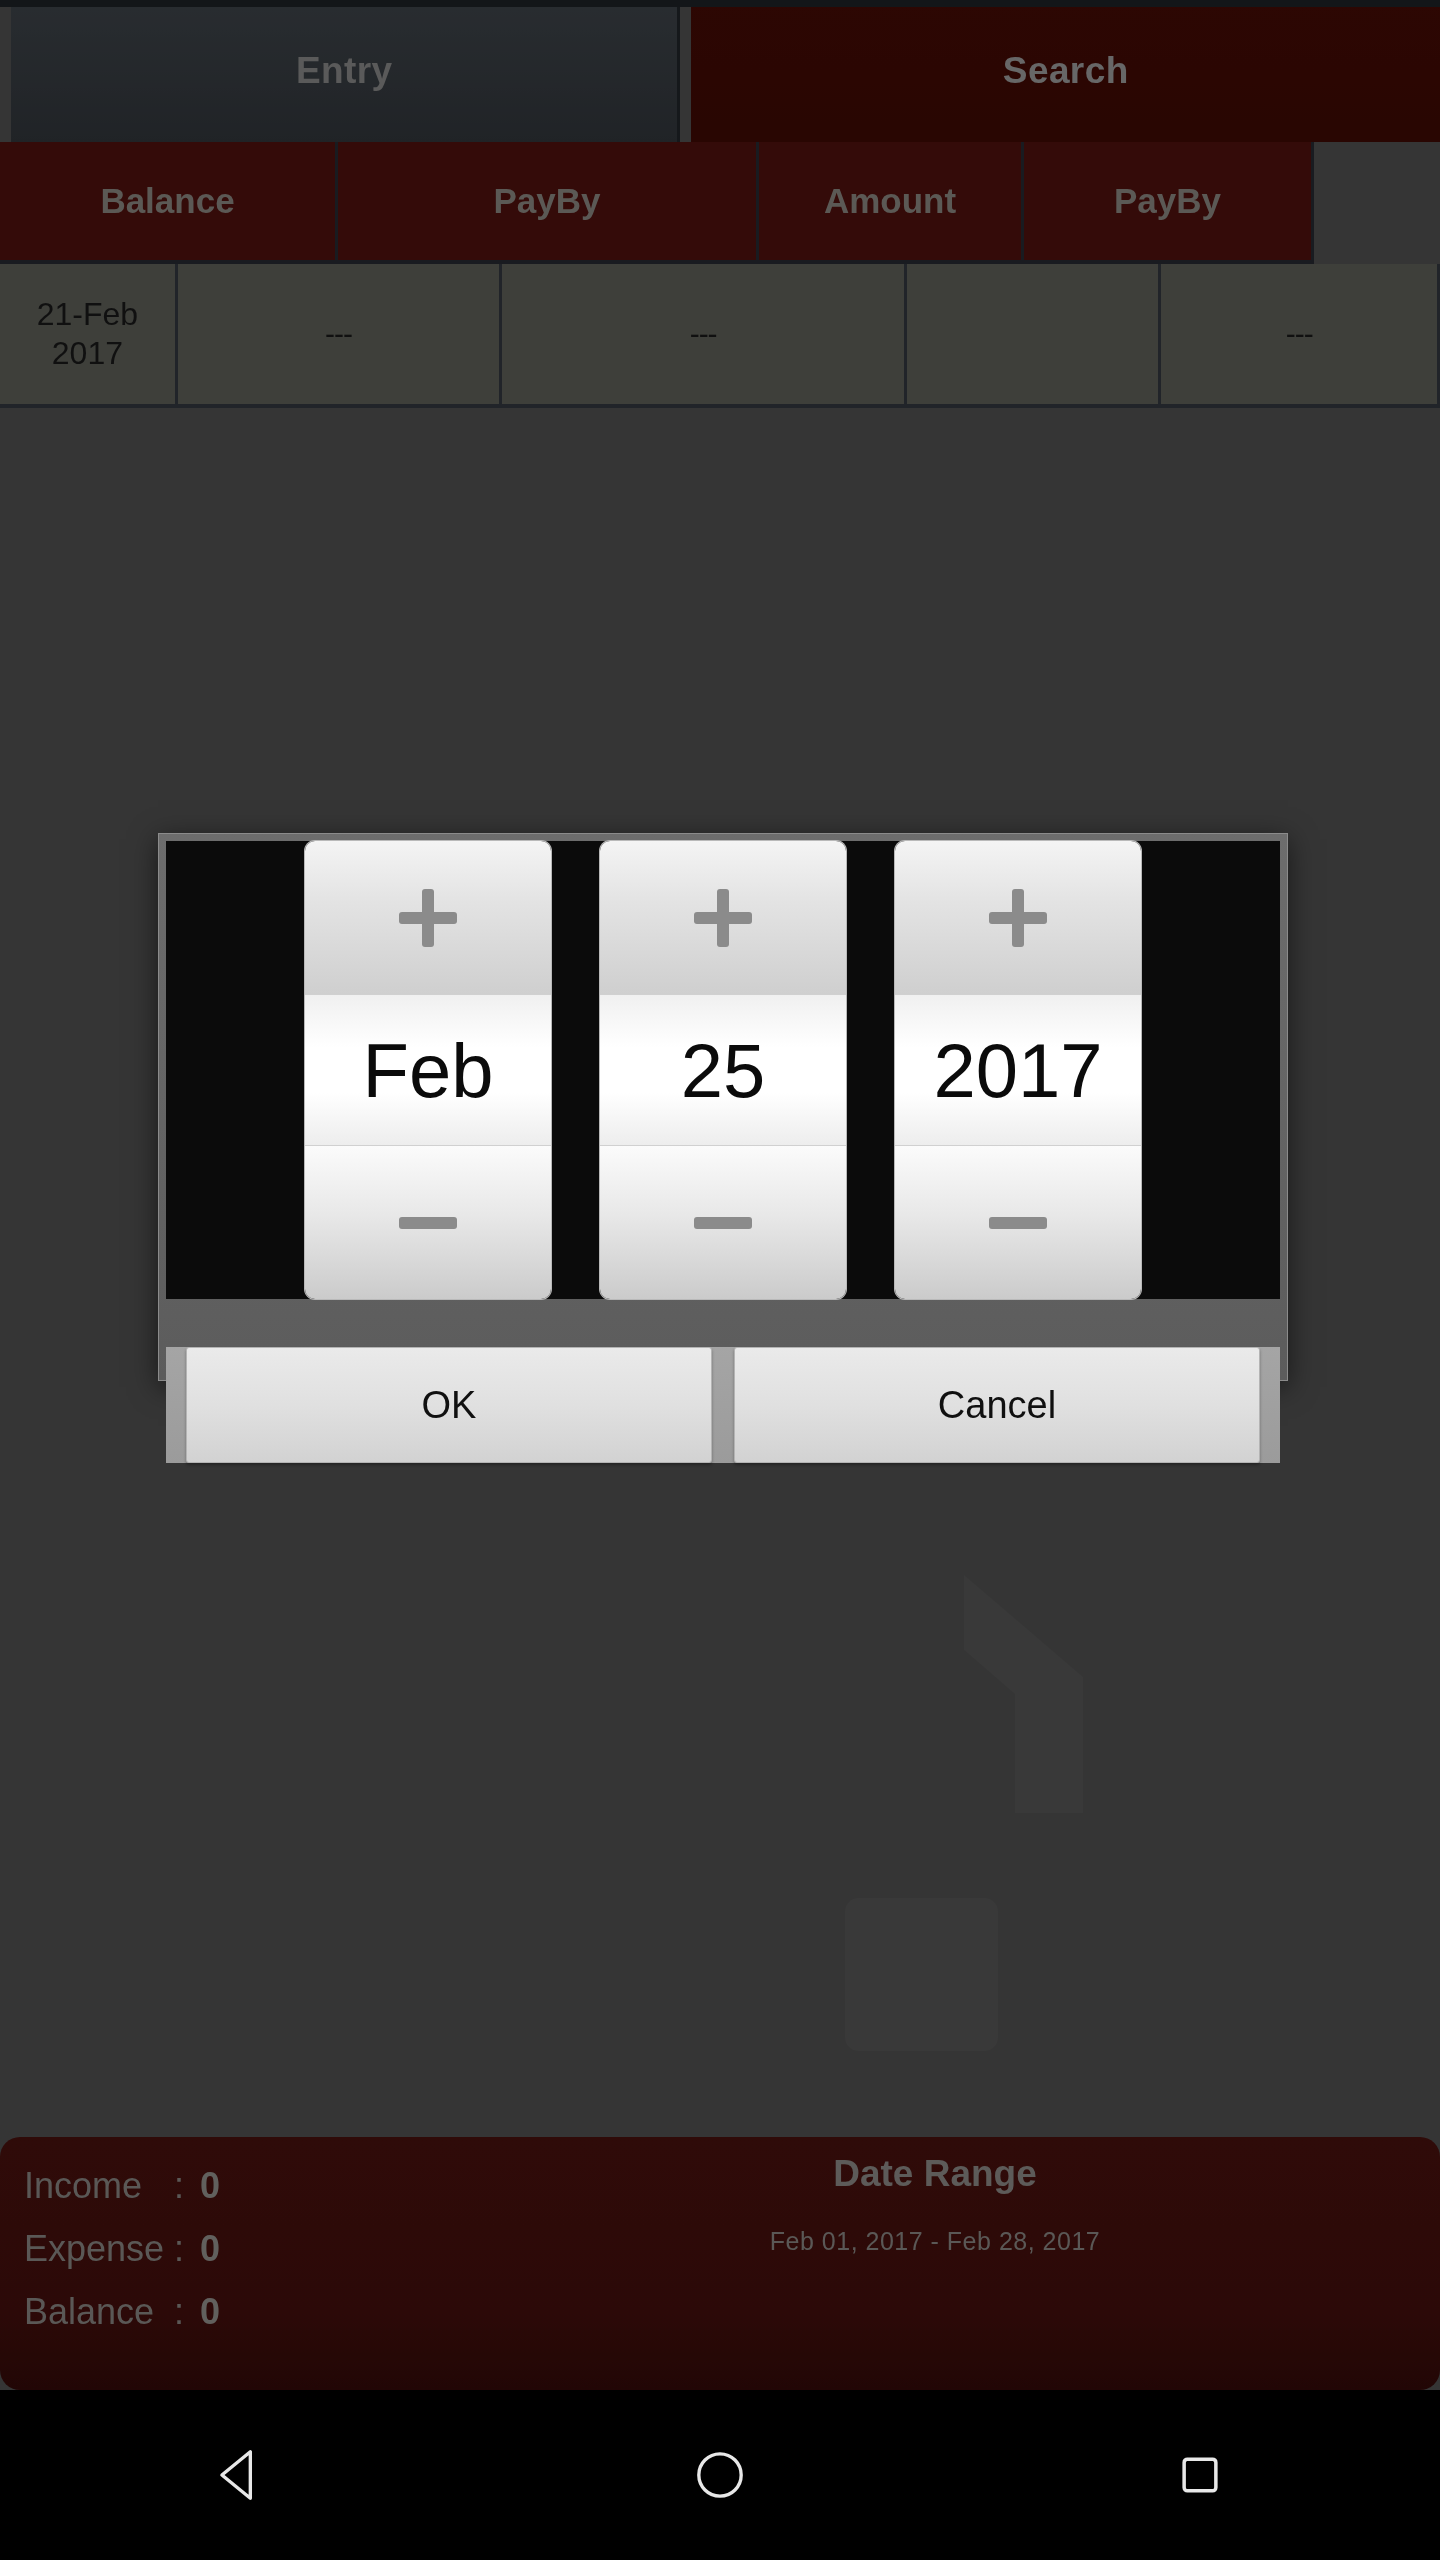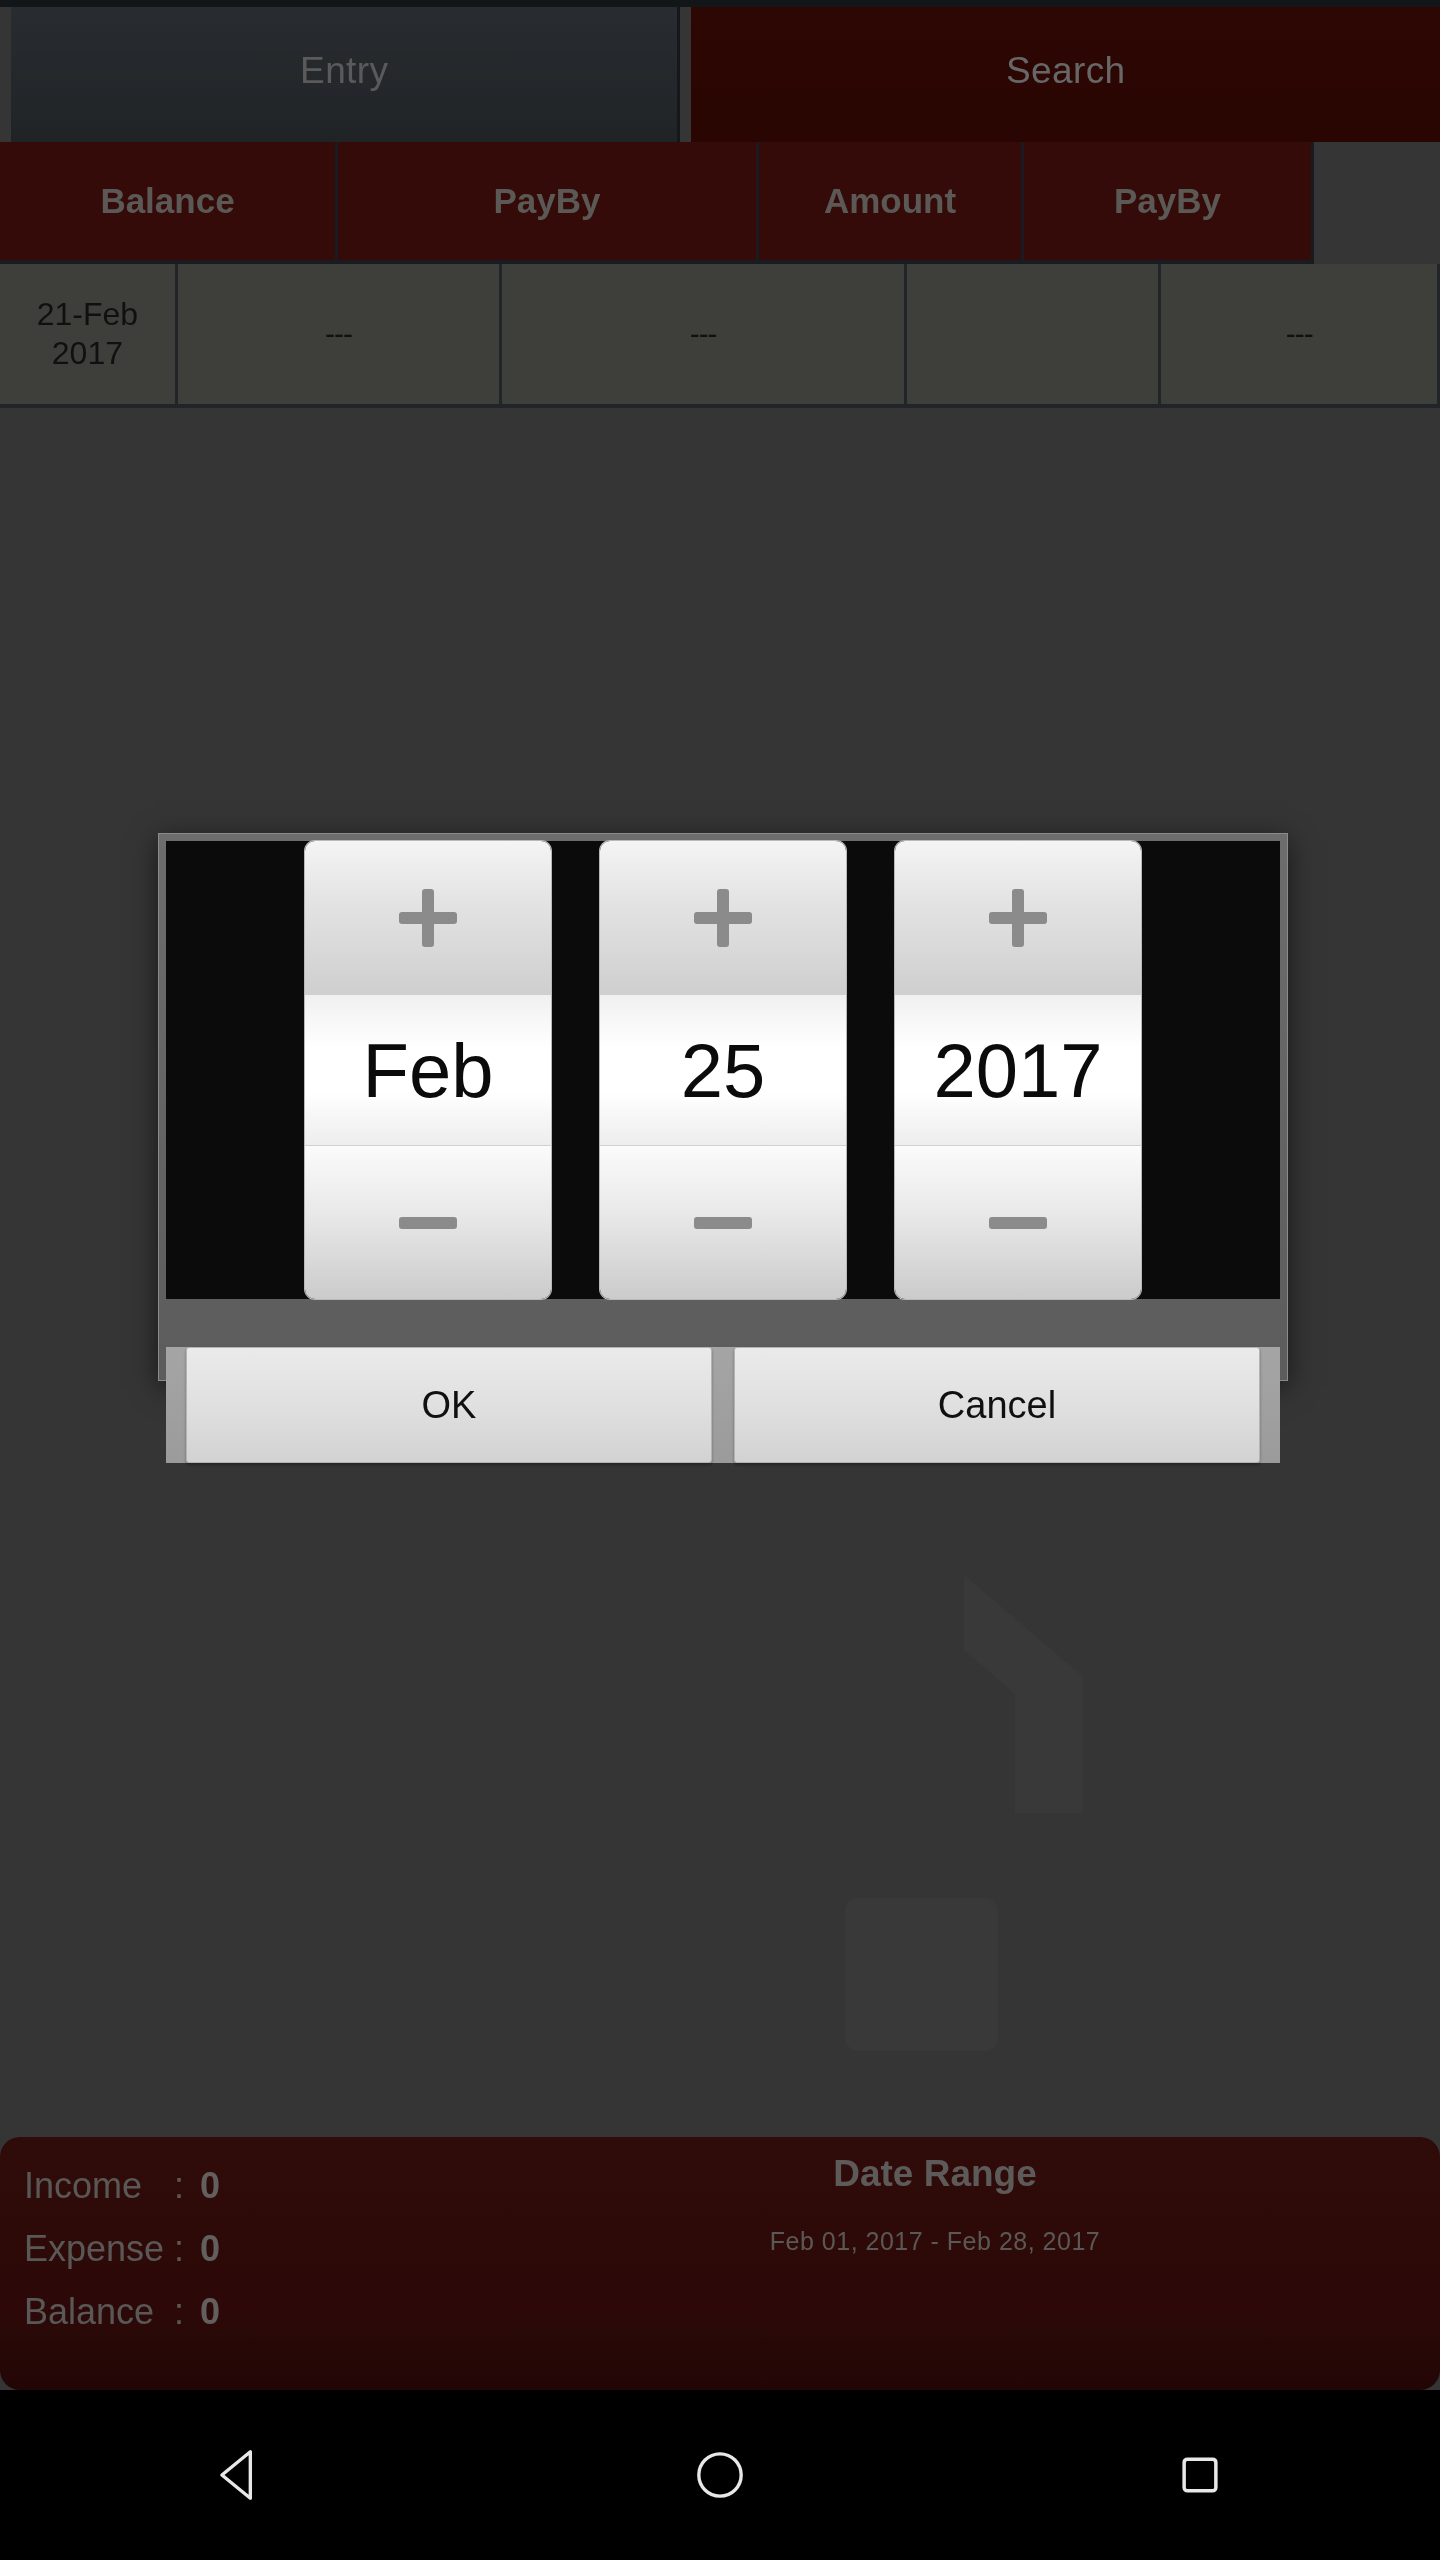--- a/index.html
+++ b/index.html
@@ -45,21 +45,21 @@
     height: 142px;
     display: flex;
     z-index: 3;
   }
   .tab {
     height: 142px;
     display: flex;
     align-items: center;
     justify-content: center;
     font-size: 37px;
-    font-weight: normal;
+    font-weight: bold;
     letter-spacing: 0.4px;
     color: #a8a8a8;
     position: relative;
     margin-left: 11px;
   }
   .tab-entry {
     width: 718px;
     background: linear-gradient(180deg, #474d54 0%, #3f454b 55%, #383d43 100%);
     border-right: 3px solid #252a30;
     box-shadow: inset 0 2px 0 #565c63;

